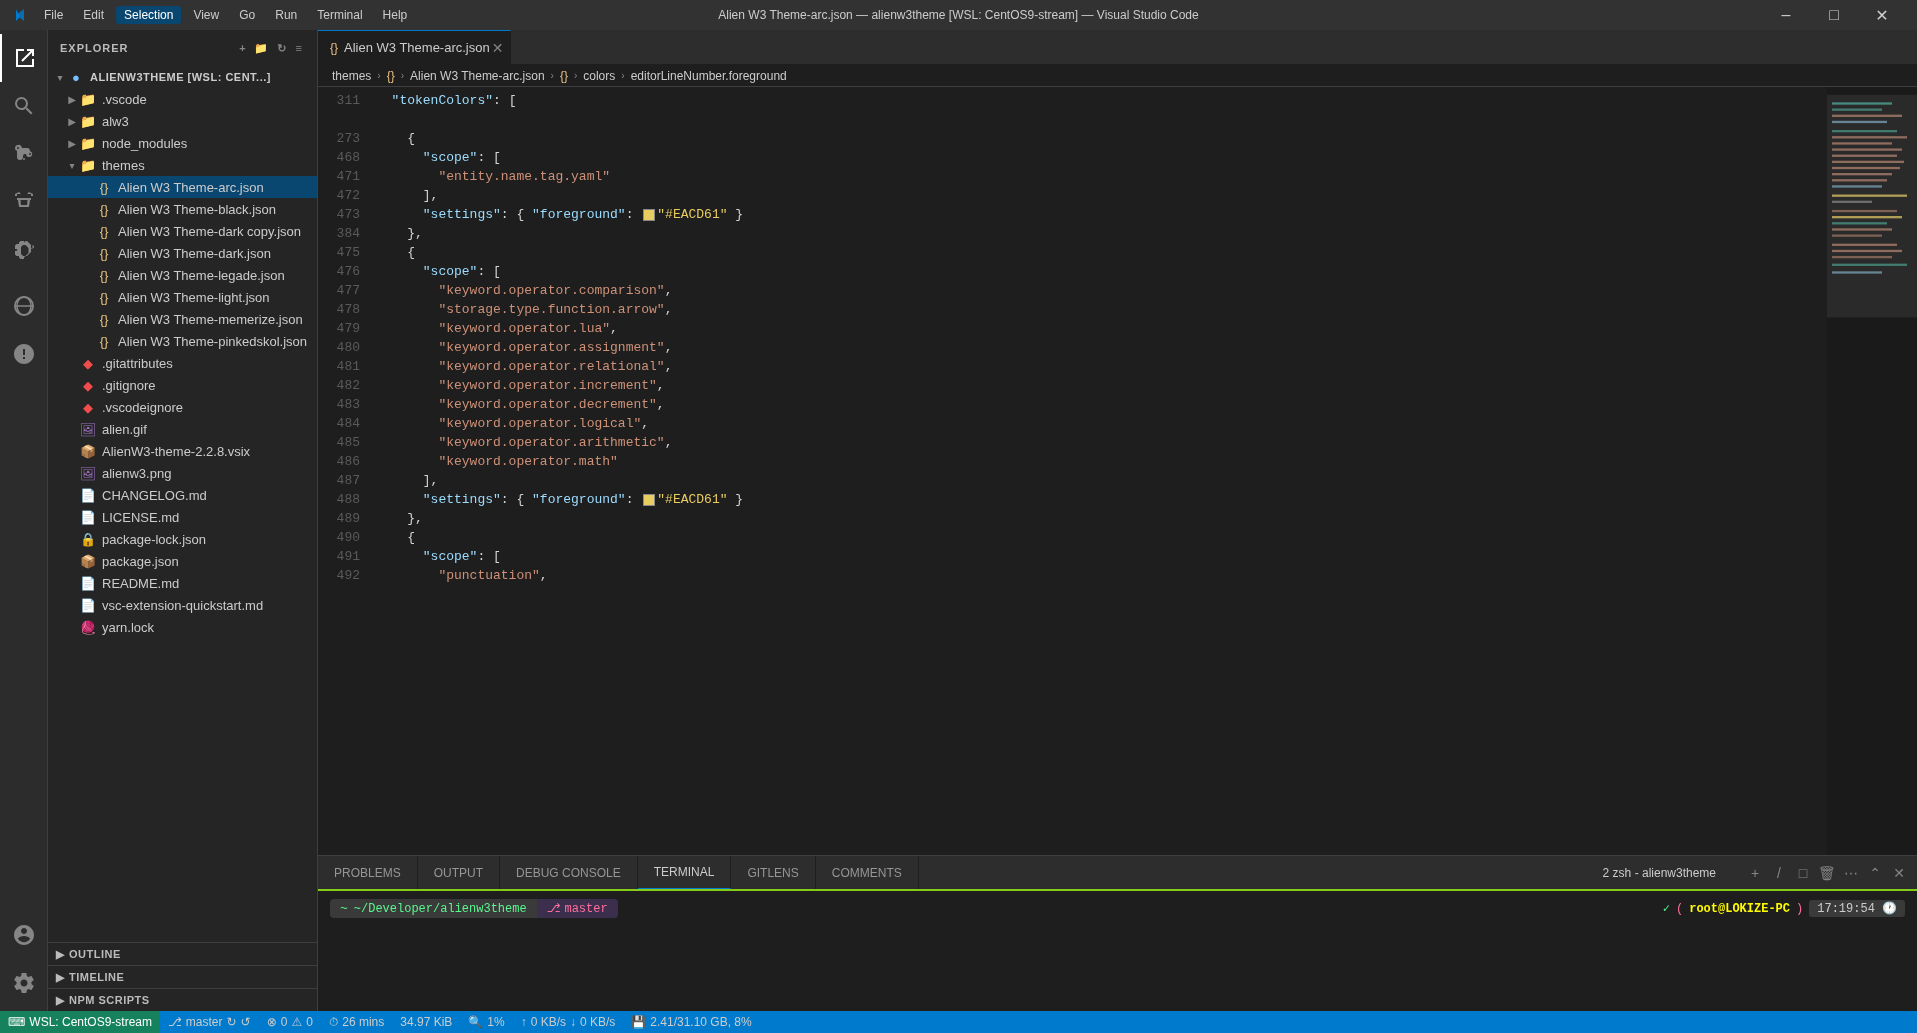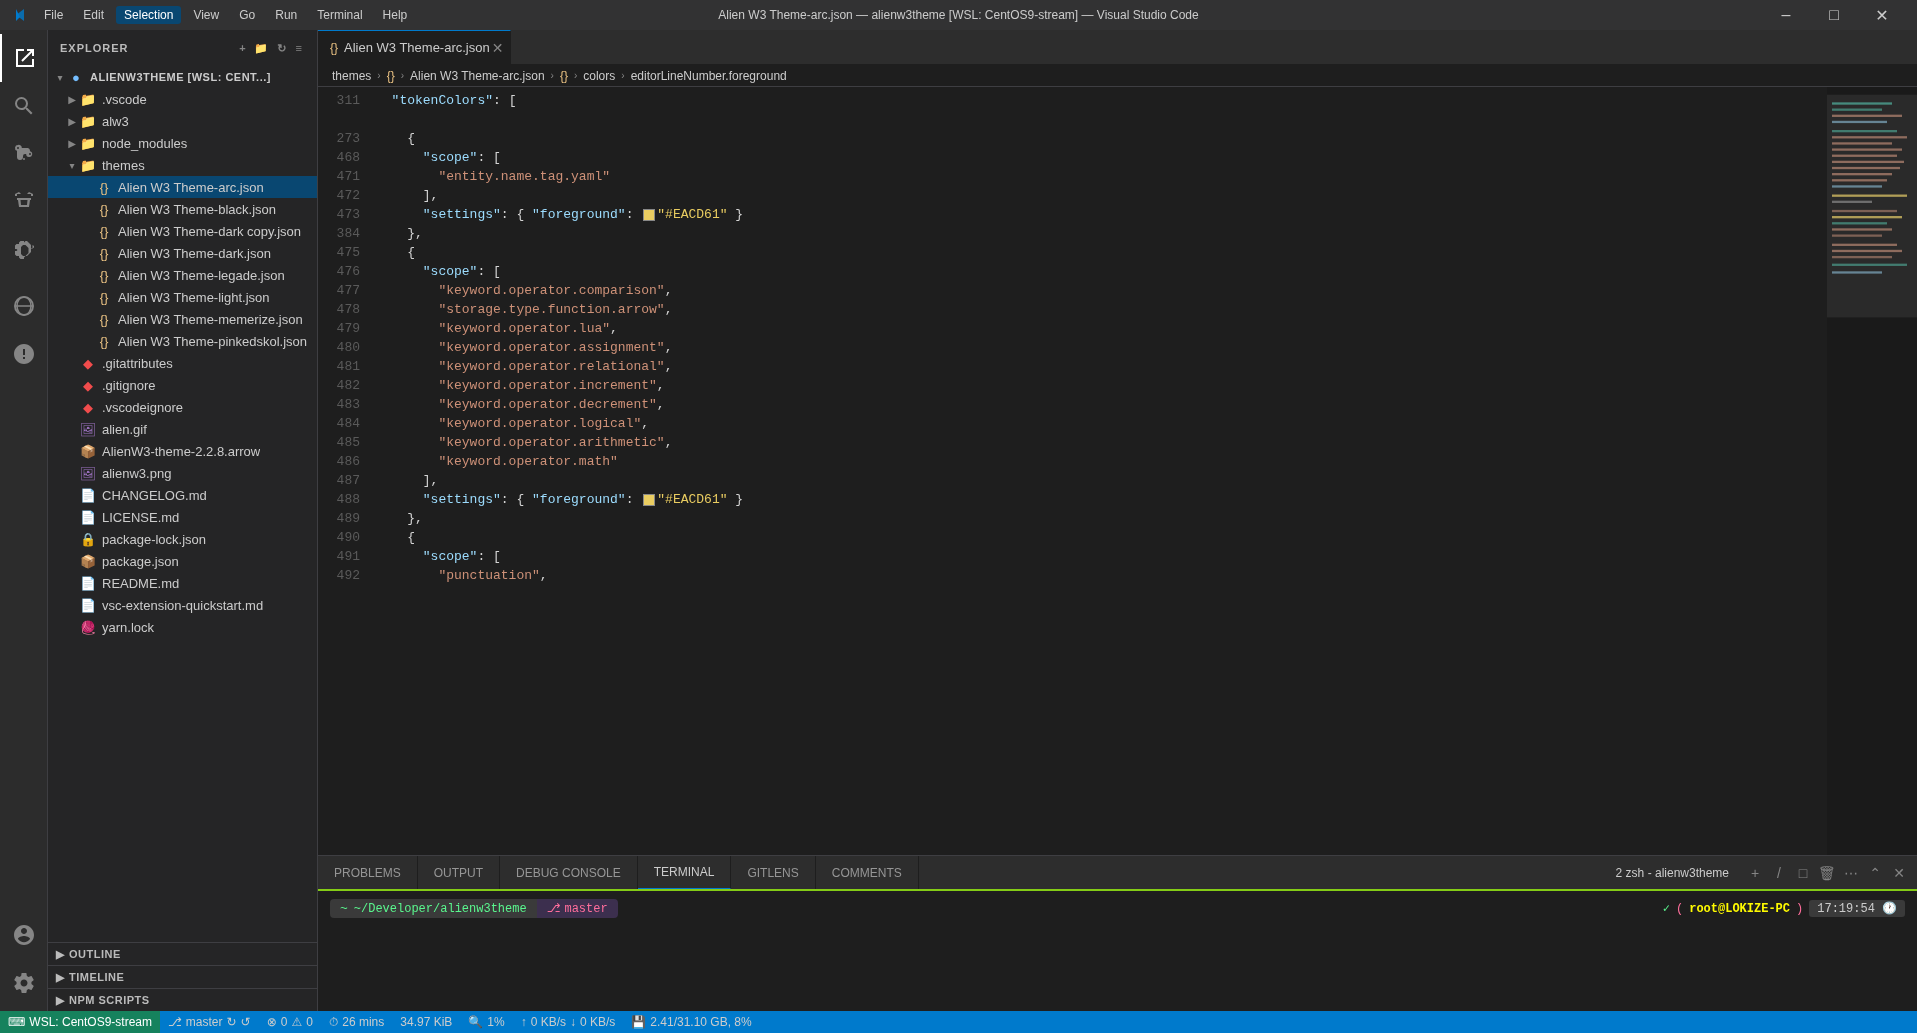--- a/index.html
+++ b/index.html
@@ -280,21 +280,21 @@
         <span class="tree-item-label">.vscodeignore</span>
       </div>
       <div class="tree-item" style="padding-left:16px;">
         <span class="arrow" style="visibility:hidden;">▶</span>
         <span class="file-icon" style="color:#a074c4;">🖼</span>
         <span class="tree-item-label">alien.gif</span>
       </div>
       <div class="tree-item" style="padding-left:16px;">
         <span class="arrow" style="visibility:hidden;">▶</span>
         <span class="file-icon" style="color:#519aba;">📦</span>
-        <span class="tree-item-label">AlienW3-theme-2.2.8.arrow</span>
+        <span class="tree-item-label">AlienW3-theme-2.2.8.vsix</span>
       </div>
       <div class="tree-item" style="padding-left:16px;">
         <span class="arrow" style="visibility:hidden;">▶</span>
         <span class="file-icon" style="color:#a074c4;">🖼</span>
         <span class="tree-item-label">alienw3.png</span>
       </div>
       <div class="tree-item" style="padding-left:16px;">
         <span class="arrow" style="visibility:hidden;">▶</span>
         <span class="file-icon" style="color:#519aba;">📄</span>
         <span class="tree-item-label">CHANGELOG.md</span>
@@ -533,21 +533,21 @@
     <div class="terminal-area">
 
       <div class="terminal-tabs">
         <div class="terminal-tab">PROBLEMS</div>
         <div class="terminal-tab">OUTPUT</div>
         <div class="terminal-tab">DEBUG CONSOLE</div>
         <div class="terminal-tab active">TERMINAL</div>
         <div class="terminal-tab">GITLENS</div>
         <div class="terminal-tab">COMMENTS</div>
         <div class="terminal-tab-actions">
-          <span style="color:#cccccc;font-size:12px;margin-right:12px;">2 zsh - alienw3theme</span>
+          <span style="color:#cccccc;font-size:12px;margin-right:25px;">2 zsh - alienw3theme</span>
           <span class="terminal-tab-action" title="New Terminal">+</span>
           <span class="terminal-tab-action" title="Split">/</span>
           <span class="terminal-tab-action" title="Maximize">□</span>
           <span class="terminal-tab-action" title="Kill Terminal">🗑</span>
           <span class="terminal-tab-action" title="More">⋯</span>
           <span class="terminal-tab-action" title="Collapse">⌃</span>
           <span class="terminal-tab-action" title="Close">✕</span>
         </div>
       </div>
 

